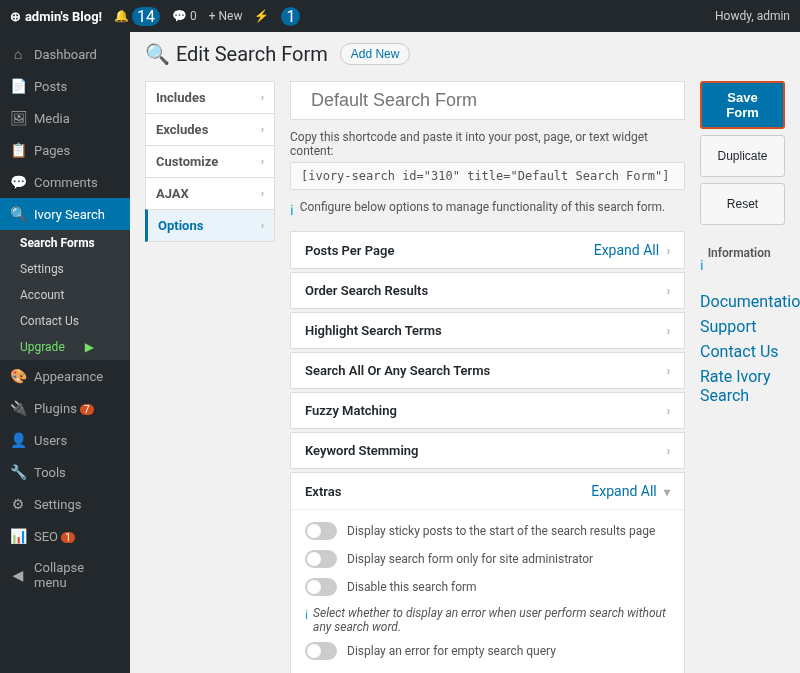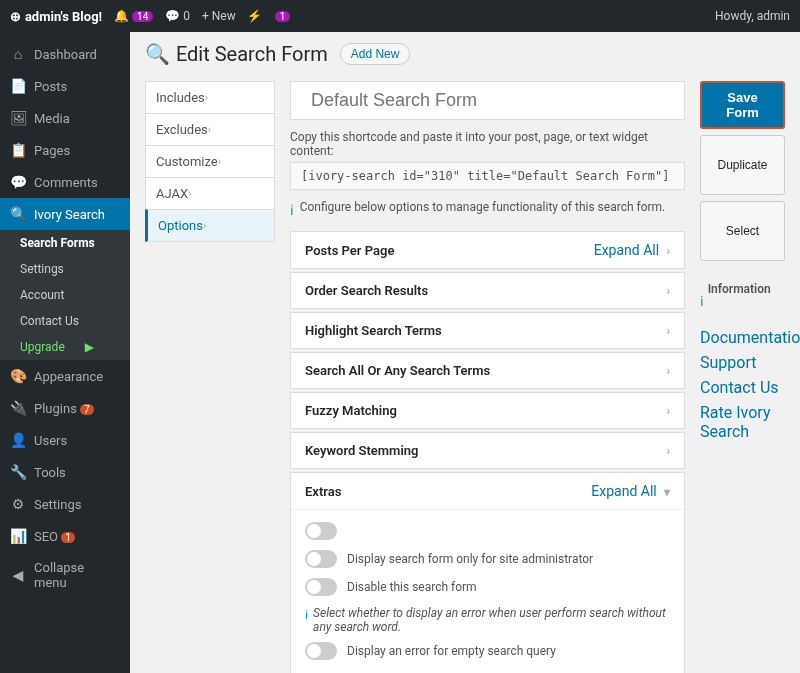--- a/index.html
+++ b/index.html
@@ -14,21 +14,21 @@
       padding: 0 10px;
       gap: 12px;
       color: #aaa;
       font-size: 12px;
       position: fixed;
       top: 0; left: 0; right: 0;
       z-index: 100;
     }
     .top-bar-brand { color: #fff; font-weight: bold; font-size: 13px; display: flex; align-items: center; gap: 4px; }
     .top-bar-item { display: flex; align-items: center; gap: 3px; color: #ccc; }
-    .top-bar-item .badge { background: #a21caf; color: #fff; border-radius: 10px; padding: 0 5px; font-size: 10px; }
+    .top-bar-item .badge { background: #0369a1; color: #fff; border-radius: 10px; padding: 0 5px; font-size: 16px; }
     .top-bar-right { margin-left: auto; color: #ccc; }
 
     
     .layout { display: flex; margin-top: 32px; min-height: calc(100vh - 32px); }
 
     
     .sidebar {
       width: 130px;
       background: #23282d;
       min-height: calc(100vh - 32px);
@@ -84,28 +84,30 @@
 
     
     .content-grid { display: flex; gap: 15px; }
     .content-left { width: 130px; flex-shrink: 0; }
     .content-main { flex: 1; }
     .content-right { width: 85px; flex-shrink: 0; }
 
     
     .tab-item {
       display: flex;
+      justify-content: space-between;
       align-items: center;
       padding: 8px 10px;
       border: 1px solid #ddd;
       background: #fff;
       margin-bottom: -1px;
       cursor: pointer;
       font-size: 13px;
       color: #555;
+      font-weight: bold;
     }
     .tab-item.active { color: #0073aa; background: #e8f4f9; border-left: 3px solid #0073aa; }
     .tab-item .chevron { font-size: 11px; color: #aaa; }
 
     
     .form-title-input {
       width: 100%;
       padding: 8px 20px;
       border: 1px solid #ddd;
       font-size: 18px;
@@ -169,21 +171,21 @@
       border-radius: 3px;
       cursor: pointer;
       font-size: 13px;
       width: 100%;
       margin-bottom: 6px;
       font-weight: 600;
     }
     .action-btn {
       background: #f7f7f7;
       border: 1px solid #ccc;
-      padding: 22px 10px;
+      padding: 13px 10px;
       border-radius: 3px;
       cursor: pointer;
       font-size: 12px;
       width: 100%;
       margin-bottom: 6px;
       color: #23282d;
     }
 
     
     .info-panel { margin-top: 15px; }
@@ -388,20 +390,21 @@
           <div class="accordion-header">
             <span>Extras</span>
             <span>
               <span class="expand-all">Expand All</span>
               <span class="chevron-right">▾</span>
             </span>
           </div>
           <div class="extras-body">
             <div class="toggle-row">
               <div class="toggle"></div>
+              <span>Display sticky posts to the start of the search results page</span>
             </div>
             <div class="toggle-row">
               <div class="toggle"></div>
               <span>Display search form only for site administrator</span>
             </div>
             <div class="toggle-row">
               <div class="toggle"></div>
               <span>Disable this search form</span>
             </div>
             <div class="select-note">
@@ -414,21 +417,21 @@
             </div>
           </div>
         </div>
 
         
       </div>
 
       <div class="content-right">
         <button class="save-form-btn">Save Form</button>
         <button class="action-btn">Duplicate</button>
-        <button class="action-btn">Select</button>
+        <button class="action-btn">Reset</button>
 
         <div class="info-panel">
           <div style="display:flex;align-items:center;gap:4px;margin-bottom:6px;">
             <span style="color:#00a0d2;font-size:14px;">ℹ</span>
             <span class="info-panel-header">Information</span>
           </div>
           <a class="info-link">Documentation</a>
           <a class="info-link">Support</a>
           <a class="info-link">Contact Us</a>
           <a class="info-link">Rate Ivory Search</a>

